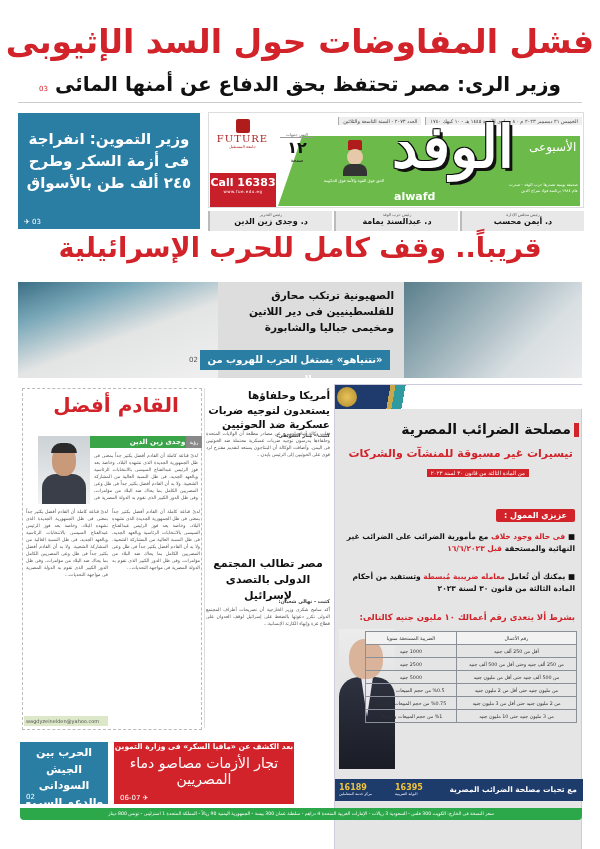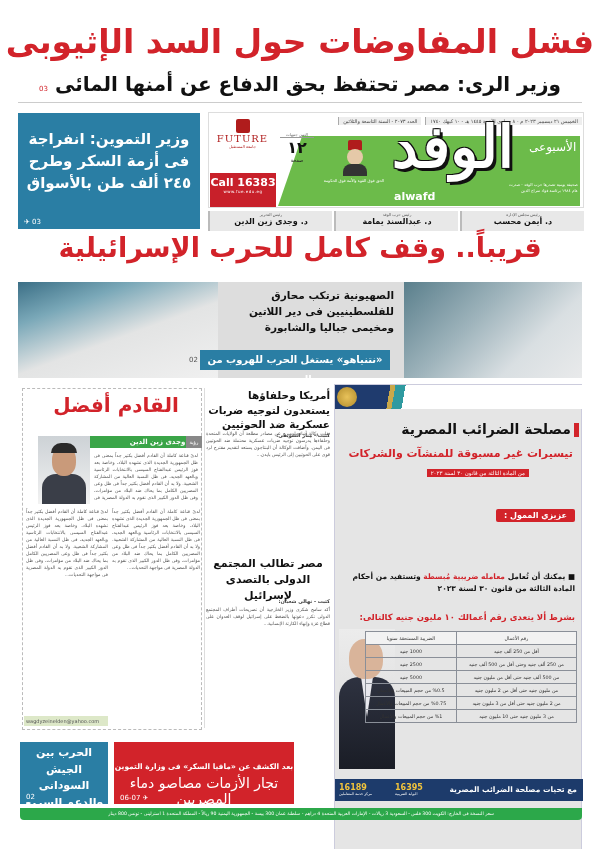--- a/index.html
+++ b/index.html
@@ -94,21 +94,21 @@
   table.fees th,table.fees td{border:1px solid #8a8f98;padding:2px 2px;text-align:center;height:13px}
   table.fees th{background:#f2f2f2;font-weight:normal}
   .ad-foot{top:394px;left:0;width:248px;height:22px;background:#1d3b6b;color:#fff}
   .af-text{top:6px;right:6px;font-size:7.5px;font-weight:bold}
   .af-n1{top:4px;left:4px;font-size:8px;font-weight:bold;direction:ltr}
   .af-n2{top:4px;left:60px;font-size:8px;font-weight:bold;direction:ltr}
   .af-l{font-size:3.6px;display:block;font-weight:normal}
   .yel{color:#f0c33c}
   
   .redbox{top:742px;left:114px;width:180px;height:62px;background:#d2232a;color:#fff;text-align:center}
-  .rb1{font-size:7.5px;font-weight:bold;padding-top:20px}
+  .rb1{font-size:7.5px;font-weight:bold;padding-top:0}
   .rb2{font-size:14px;font-weight:normal;padding-top:4px}
   .rbpg{position:absolute;bottom:2px;left:6px;font-size:7px;direction:ltr}
   .bluebox2{top:742px;left:20px;width:88px;height:62px;background:#2a7ea4;color:#fff;text-align:center;padding-top:3px}
   .bb2{font-size:11px;font-weight:bold;line-height:1.5}
   .greenfoot{top:808px;left:20px;width:562px;height:12px;background:#2ca84a;color:#fff;font-size:4.6px;line-height:12px;text-align:center;white-space:nowrap;overflow:hidden;border-radius:0 0 4px 4px}
 </style>
 </head>
 <body>
 
 <div class="abs hl1">فشل المفاوضات حول السد الإثيوبى</div>
@@ -203,20 +203,21 @@
 <div class="abs txt mbody2">أكد سامح شكرى وزير الخارجية أن تصريحات أطراف المجتمع الدولى تكرر دعوتها بالضغط على إسرائيل لوقف العدوان على قطاع غزة وإنهاء الكارثة الإنسانية...</div>
 
 <div class="abs ad">
   <div class="abs ad-top"></div>
   <div class="abs ad-seal"></div>
   <div class="abs ad-title-mark"></div>
   <div class="abs ad-title">مصلحة الضرائب المصرية</div>
   <div class="abs ad-sub">تيسيرات غير مسبوقة للمنشآت والشركات</div>
   <div class="abs ad-sub2">من المادة الثالثة من قانون ٣٠ لسنة ٢٠٢٣</div>
   <div class="abs ad-dear">عزيزي الممول :</div>
+  <div class="abs ad-b1">■ <span class="hi">فى حالة وجود خلاف</span> <span>مع مأمورية الضرائب على الضرائب غير النهائية والمستحقة</span> <span class="hi">قبل ١٦/٦/٢٠٢٣</span></div>
   <div class="abs ad-b2">■ <span>يمكنك أن تُعامل</span> <span class="hi">معامله ضريبية مُبسطة</span> <span>وتستفيد من أحكام المادة الثالثة من قانون ٣٠ لسنة ٢٠٢٣</span></div>
   <div class="abs ad-cond">بشرط ألا يتعدى رقم أعمالك ١٠ مليون جنيه كالتالى:</div>
   <div class="abs ad-man">
     <div class="abs am-suit"></div>
     <div class="abs am-shirt"></div>
     <div class="abs am-face"></div>
   </div>
   <table class="fees">
     <thead>
         <tr>

